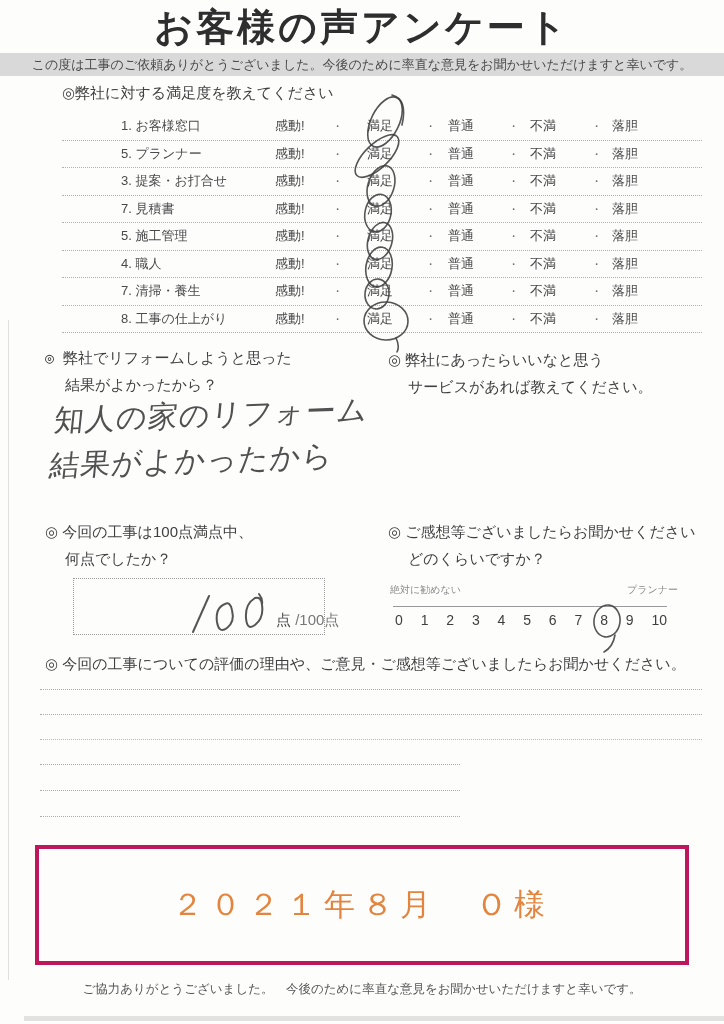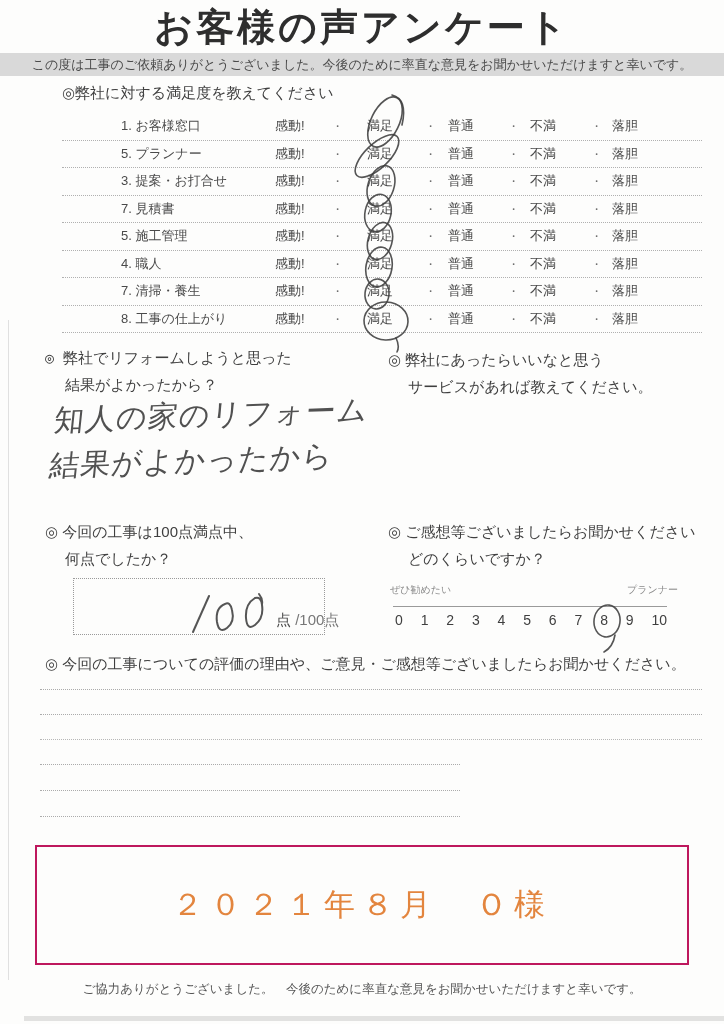--- a/index.html
+++ b/index.html
@@ -75,21 +75,21 @@
   .c-line { position:absolute; height:1px; border-bottom:1.5px dotted #ababab; }
   .c1 { left:40px; top:689px;  width:662px; }
   .c2 { left:40px; top:714px;  width:662px; }
   .c3 { left:40px; top:739px;  width:662px; opacity:.85; }
   .c4 { left:40px; top:764px;  width:420px; }
   .c5 { left:40px; top:790px;  width:420px; }
   .c6 { left:40px; top:816px;  width:420px; }
 
   .stamp-box {
     position:absolute; left:35px; top:845px; width:654px; height:120px;
-    border:2px solid #be185d; display:flex; align-items:center; justify-content:center;
+    border:4px solid #be185d; display:flex; align-items:center; justify-content:center;
   }
   .stamp-text { font-size:31px; color:#e3853e; letter-spacing:7px; }
 
   .footer { position:absolute; top:981px; left:0; width:100%; text-align:center; font-size:12.5px; color:#555; }
 </style>
 </head>
 <body>
 
 <div class="page">
 
@@ -242,21 +242,21 @@
   </svg>
   <div class="score-unit">
     <span>点</span>
     <span class="score-denom">/100点</span>
   </div>
 
   <div class="q q-nps">
     <div>◎ ご感想等ございましたらお聞かせください</div>
     <div class="l2">どのくらいですか？</div>
   </div>
-  <div class="nps-label-left">ぜひ勧めたい</div>
+  <div class="nps-label-left">絶対に勧めない</div>
   <div class="nps-label-right">プランナー</div>
   <div class="nps-line"></div>
   <div class="nps-scale">
     <span>0</span>
     <span>1</span>
     <span>2</span>
     <span>3</span>
     <span>4</span>
     <span>5</span>
     <span>6</span>

